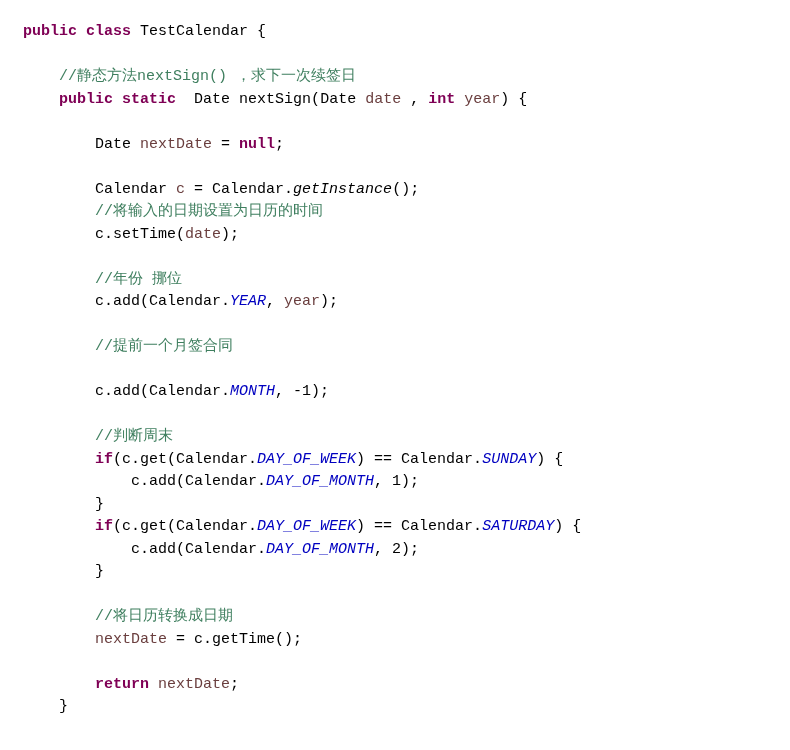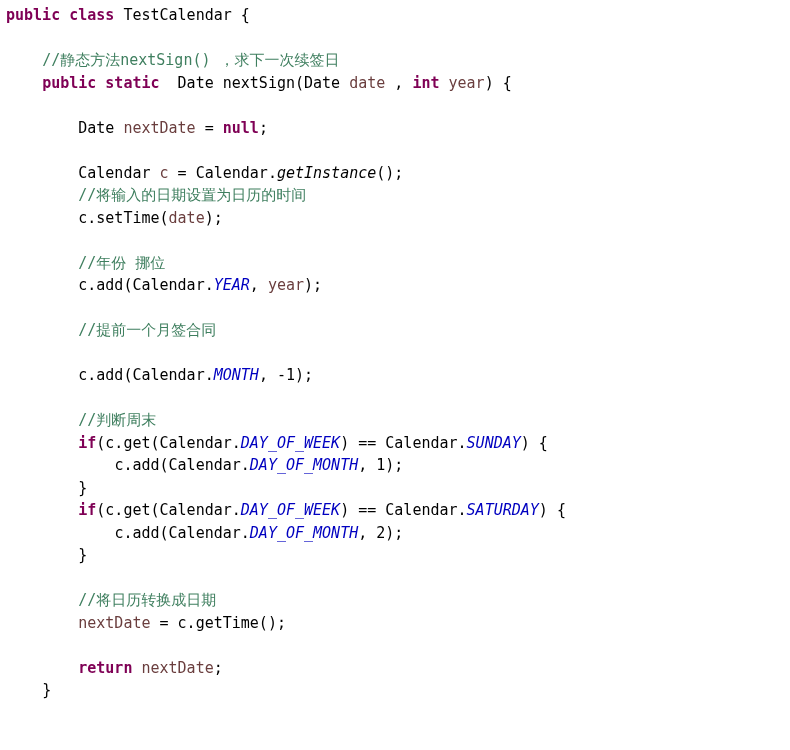--- a/index.html
+++ b/index.html
@@ -6,23 +6,24 @@
     margin: 0;
     padding: 0;
     background: #ffffff;
     font-family: Consolas, "Courier New", monospace;
     font-size: 15px;
     line-height: 1.5;
     color: #000000;
     width: 790px;
   }
   pre {
-    margin: 0;
+    margin: 17px;
     padding: 4px 0 4px 6px;
     white-space: pre;
+    font-family: Liberation Mono, monospace;
   }
   .kw { color: #7f0055; font-weight: bold; }
   .comment { color: #3f7f5f; }
   .static-field { color: #0000c0; font-style: italic; }
   .static-method { font-style: italic; }
   .decl { color: #6a3e3e; }
   .literal { color: #7f0055; font-weight: bold; }
 </style>
 </head>
 <body>

